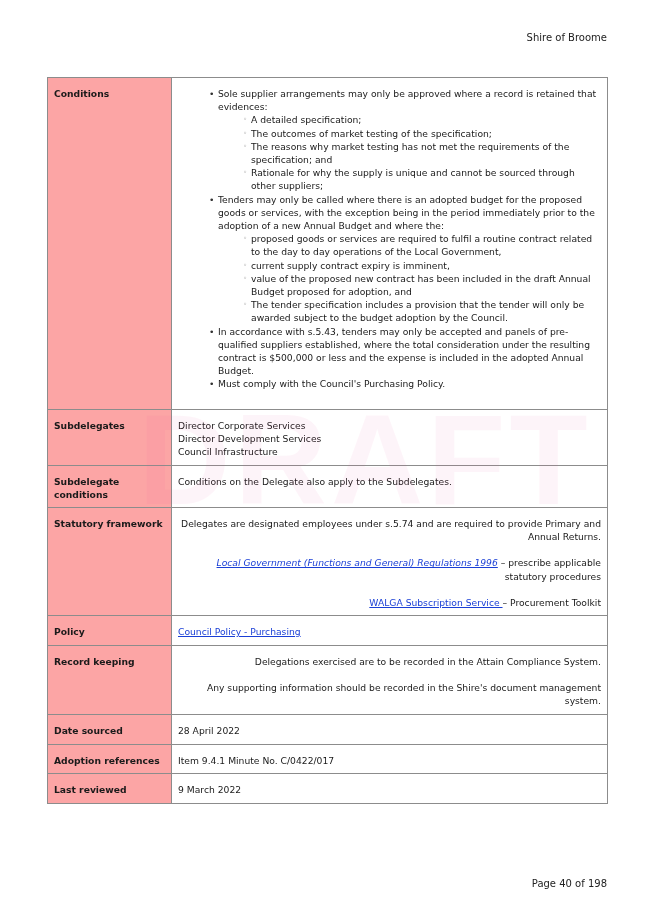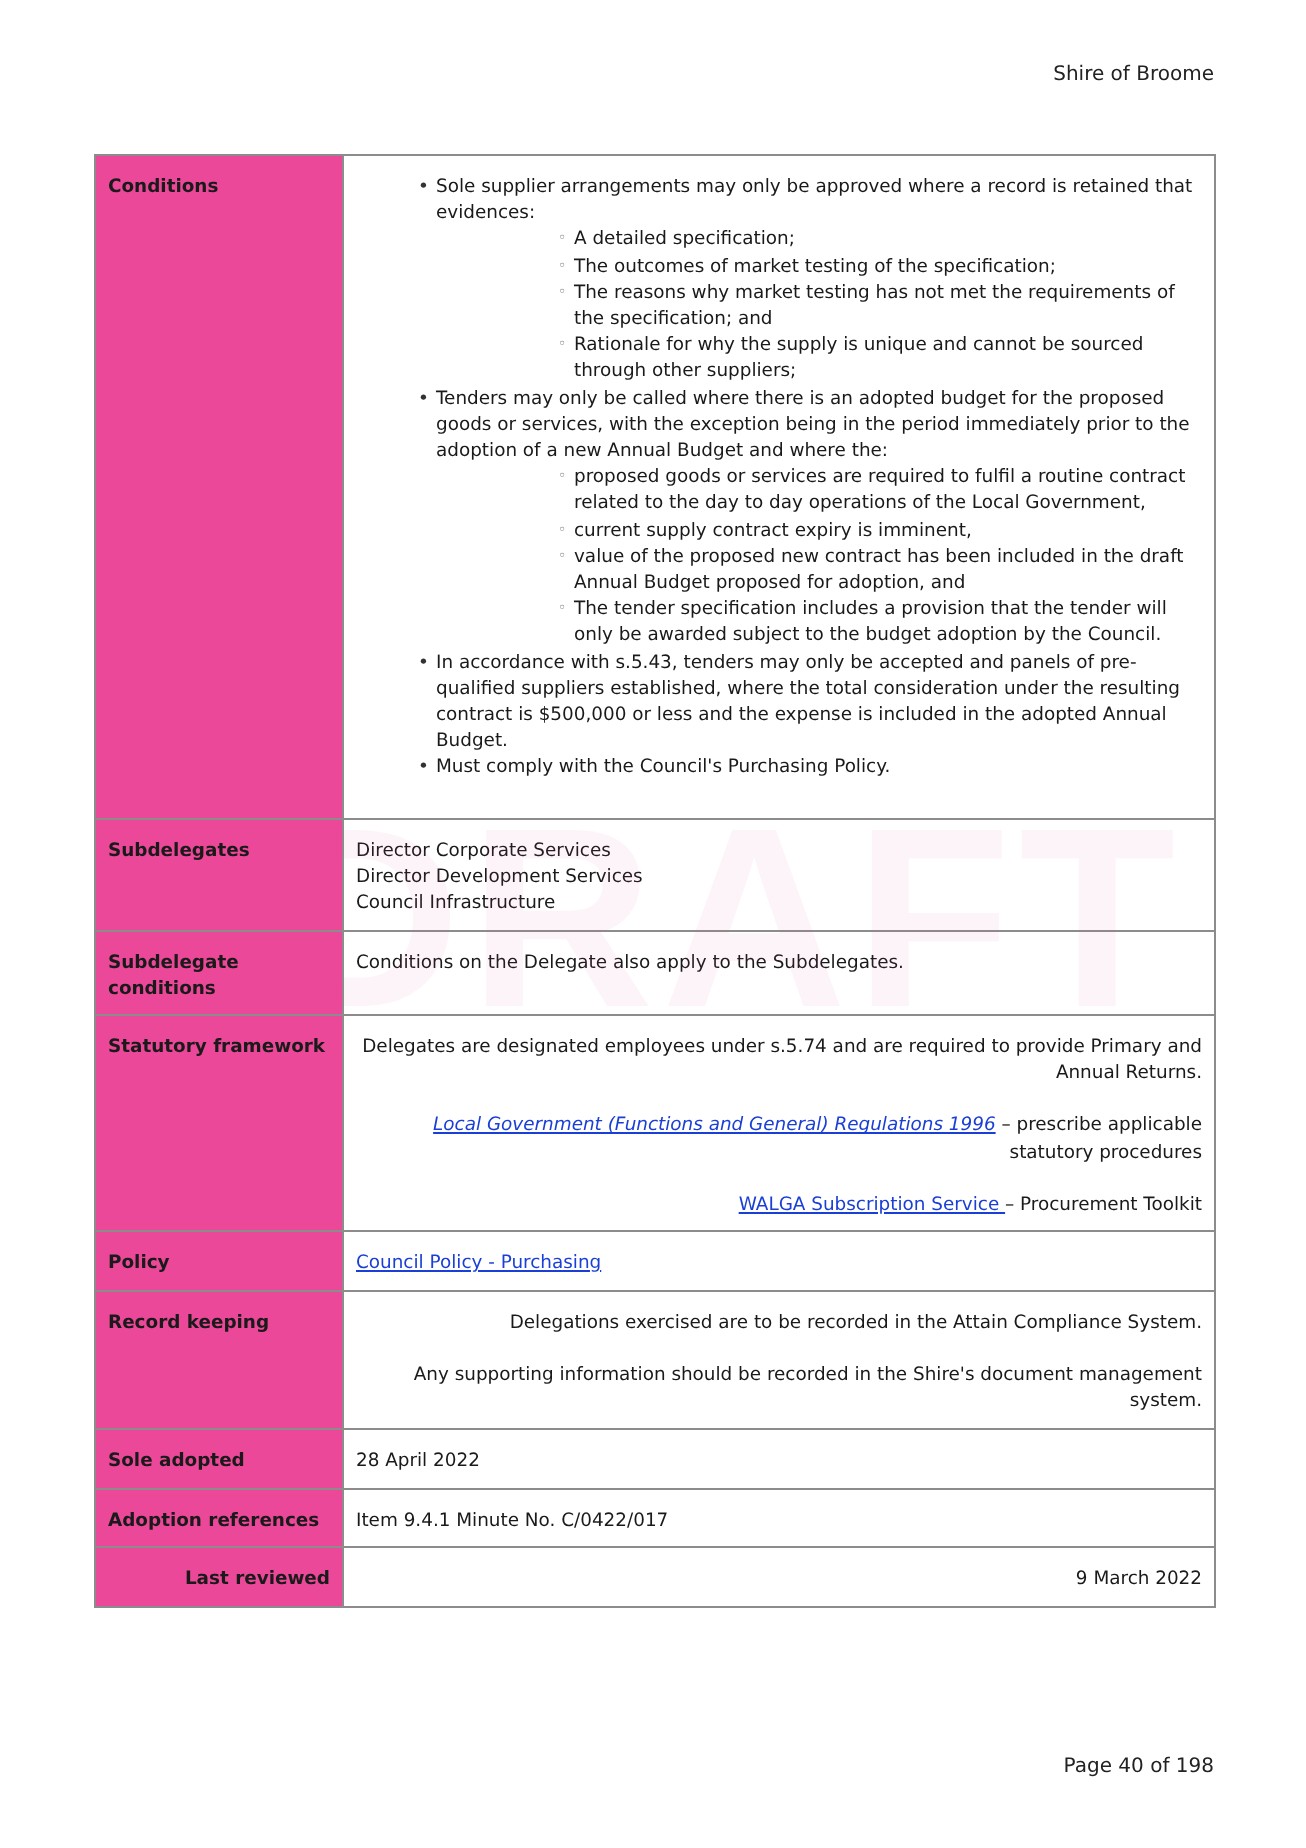--- a/index.html
+++ b/index.html
@@ -53,38 +53,38 @@
       line-height: 13.2px;
       z-index: 1;
     }
     table.deleg td {
       border: 1px solid #8c8c8c;
       vertical-align: top;
       padding: 0;
     }
     td.label {
       width: 124px;
-      background: #ec4899;
+      background: #fca5a5;
       font-weight: bold;
       padding: 9px 6px 6px 6px !important;
       box-sizing: border-box;
     }
     td.value {
       padding: 9px 6px 6px 6px !important;
     }
     .row-conditions td { height: 332px; box-sizing: border-box; }
     .row-express td { height: 44px; box-sizing: border-box; }
     .row-subdelegates td { height: 55px; box-sizing: border-box; }
     .row-subcond td { height: 42px; box-sizing: border-box; }
     .row-statutory td { height: 108px; box-sizing: border-box; }
     .row-policy td { height: 30px; box-sizing: border-box; }
     .row-record td { height: 56px; box-sizing: border-box; }
     .row-date td { height: 30px; box-sizing: border-box; }
     .row-adoption td { height: 29px; box-sizing: border-box; }
-    .row-reviewed td { height: 30px; box-sizing: border-box; text-align: right; }
+    .row-reviewed td { height: 30px; box-sizing: border-box; }
 
     ul.l1 {
       list-style: none;
       margin: 0;
       padding: 0 0 0 32px;
     }
     ul.l1 > li {
       position: relative;
       padding-left: 8px;
     }
@@ -96,21 +96,20 @@
       color: #333;
     }
     ul.l2 {
       list-style: none;
       margin: 0;
       padding: 0 0 0 25px;
     }
     ul.l2 > li {
       position: relative;
       padding-left: 8px;
-      margin-left: 36px;
     }
     ul.l2 > li::before {
       content: "\25E6";
       position: absolute;
       left: 0;
       top: 0;
       font-size: 7px;
       color: #777;
     }
     .italic { font-style: italic; }
@@ -196,21 +195,21 @@
 
   <tr class="row-record">
     <td class="label">Record keeping</td>
     <td class="value">
       <p class="para">Delegations exercised are to be recorded in the Attain Compliance System.</p>
       <p class="para">Any supporting information should be recorded in the Shire's document management system.</p>
     </td>
   </tr>
 
   <tr class="row-date">
-    <td class="label">Sole adopted</td>
+    <td class="label">Date sourced</td>
     <td class="value">28 April 2022</td>
   </tr>
 
   <tr class="row-adoption">
     <td class="label">Adoption references</td>
     <td class="value">Item 9.4.1 Minute No. C/0422/017</td>
   </tr>
 
   <tr class="row-reviewed">
     <td class="label">Last reviewed</td>

